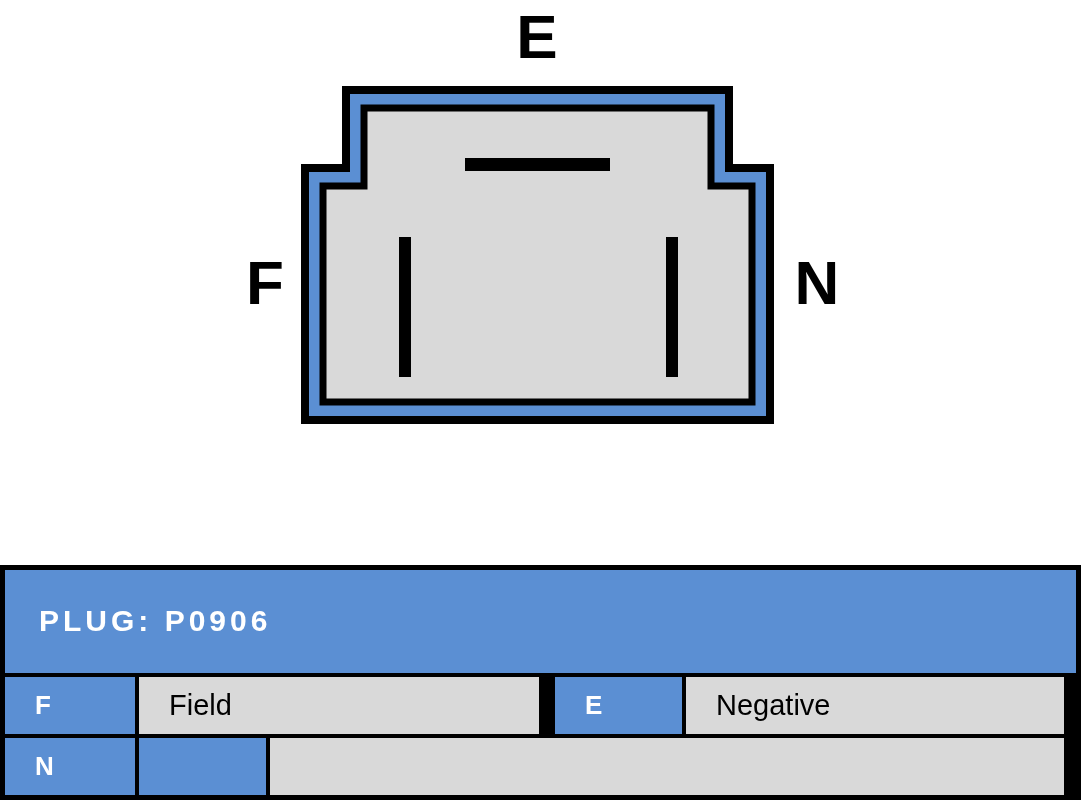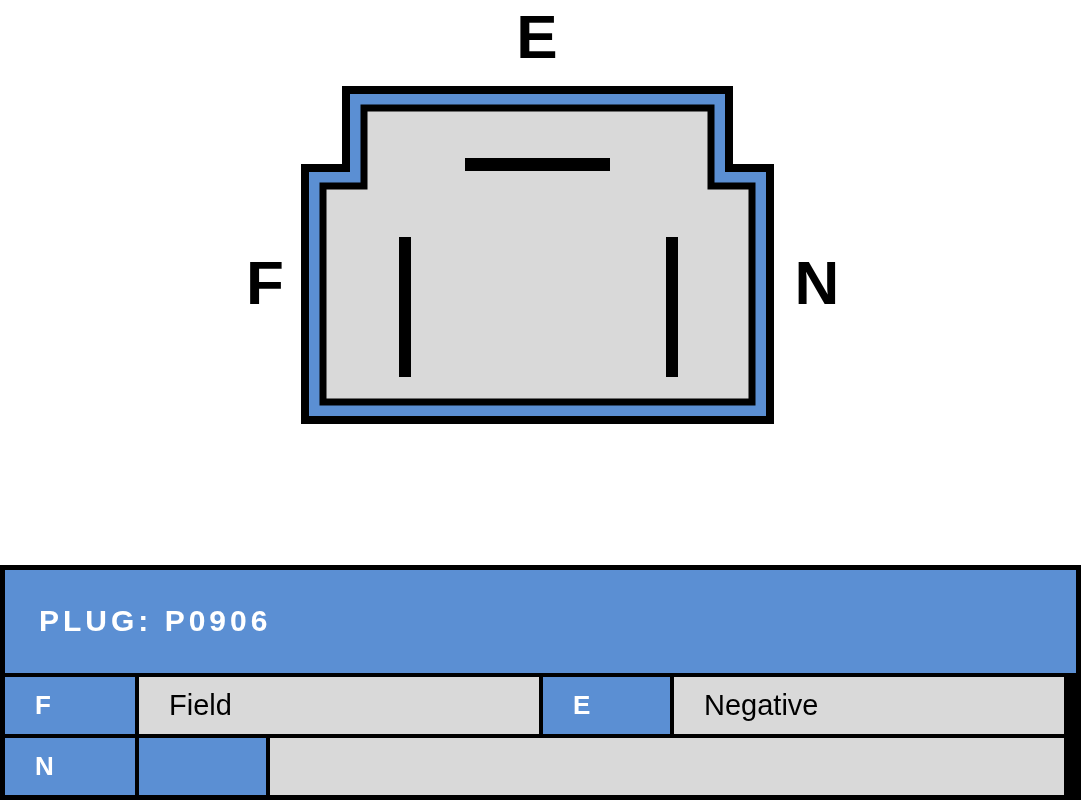--- a/index.html
+++ b/index.html
@@ -73,21 +73,21 @@
     font-size:26px;
     margin-right:4px;
   }
   .cell-key2{
     width:127px;
   }
   .cell-value{
     width:400px;
     background:var(--gray);
     color:var(--black);
-    margin-right:4px;
+    margin-right:16px;
   }
   .cell-value2{
     flex:1;
     margin-right:12px;
   }
 </style>
 </head>
 <body>
 
 <div class="connector">

